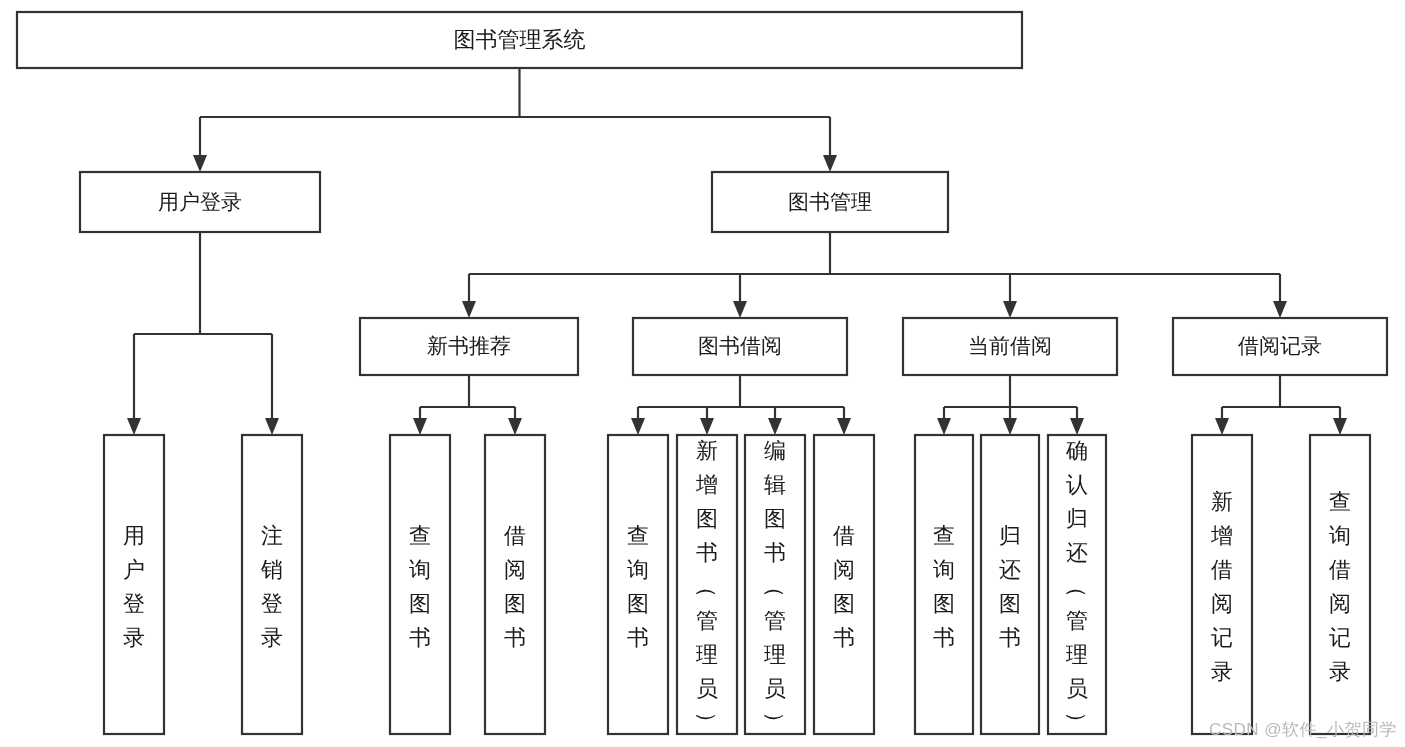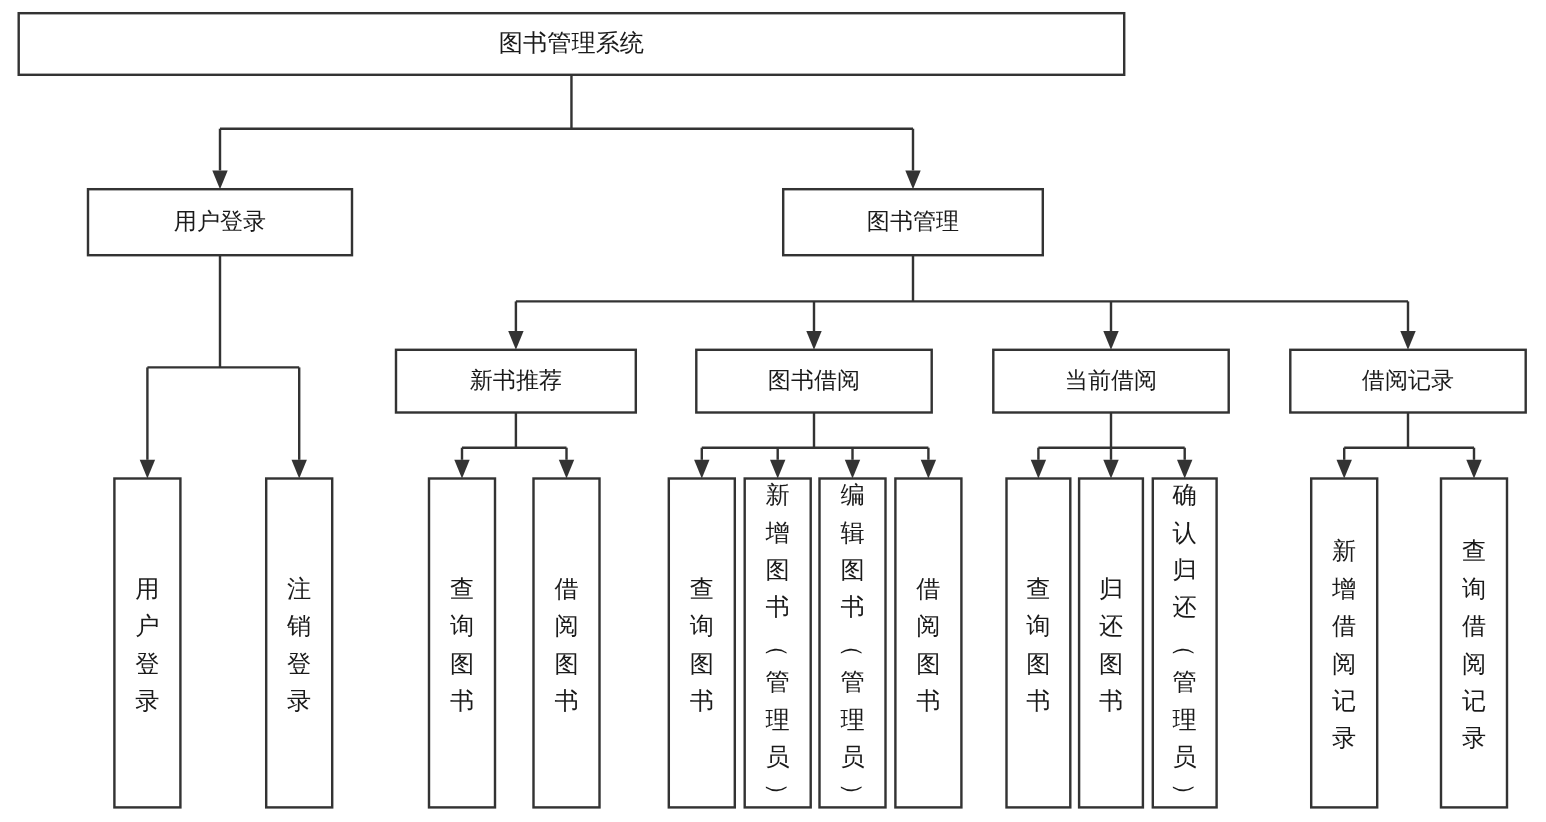--- a/index.html
+++ b/index.html
@@ -294,13 +294,14 @@
             <text x="1340" y="508.5" class="vlabel">查</text>
             <text x="1340" y="542.5" class="vlabel">询</text>
             <text x="1340" y="576.5" class="vlabel">借</text>
             <text x="1340" y="610.5" class="vlabel">阅</text>
             <text x="1340" y="644.5" class="vlabel">记</text>
             <text x="1340" y="678.5" class="vlabel">录</text>
           </g>
         </g>
       </g>
   </svg>
+  <div class="watermark">CSDN @软件_小贺同学</div>
 </div>
 
 </body></html>

